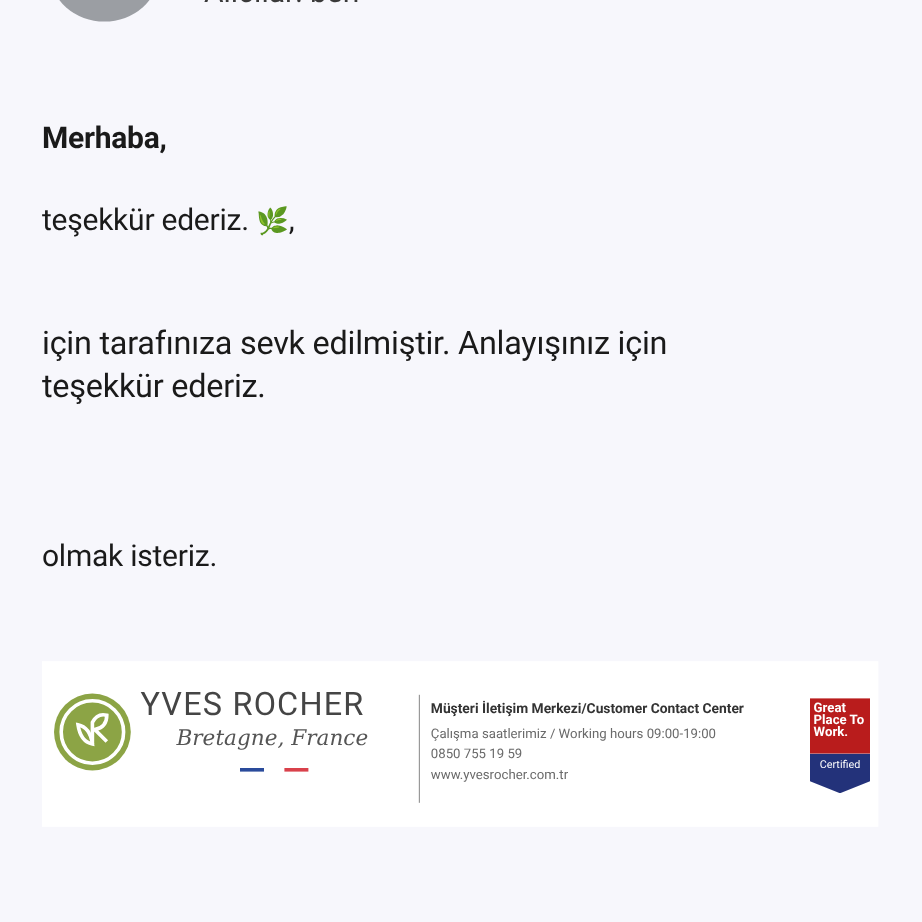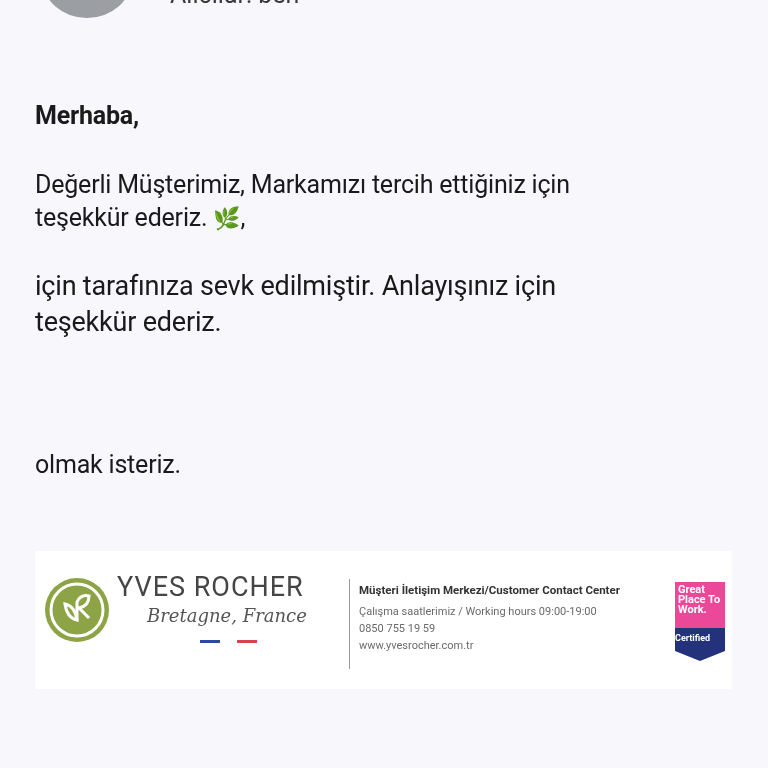--- a/index.html
+++ b/index.html
@@ -56,39 +56,38 @@
   }
   .contact {
     position:absolute; left:324px; top:31px;
     font-size:11px; color:#6a6a6a; line-height:17px;
   }
   .contact .title { font-weight:bold; color:#333; font-size:11.5px; margin-bottom:4px; }
   .badge {
     position:absolute; left:640px; top:31px; width:50px; height:86px;
   }
   .badge .top {
-    background:#ec4899; color:#fff; font-weight:bold;
+    background:#b91c1c; color:#fff; font-weight:bold;
     font-size:11px; line-height:10px; padding:3px 3px; height:40px;
   }
   .badge .bottom {
-    background:#23327a; color:#fff; font-weight:bold; font-size:9px;
-    text-align:left; padding-top:5px; height:28px;
+    background:#23327a; color:#fff; font-weight:normal; font-size:9px;
+    text-align:center; padding-top:5px; height:28px;
     clip-path:polygon(0 0,100% 0,100% 70%,50% 100%,0 70%);
   }
 </style>
 </head>
 <body>
 
 <div class="avatar"></div>
 <div class="recipients">Alıcılar: ben</div>
 
 <p class="para p1">Merhaba,</p>
 
 <div class="para p2">
-  <div>Değerli Müşterimiz, Markamızı tercih ettiğiniz için</div>
   <div><span>teşekkür ederiz.</span> <span class="leaf">🌿</span><span>,</span></div>
 </div>
 
 <div class="para big p3">
   <div>için tarafınıza sevk edilmiştir. Anlayışınız için</div>
   <div>teşekkür ederiz.</div>
 </div>
 
 <div class="para p4">
   <div>olmak isteriz.</div>

